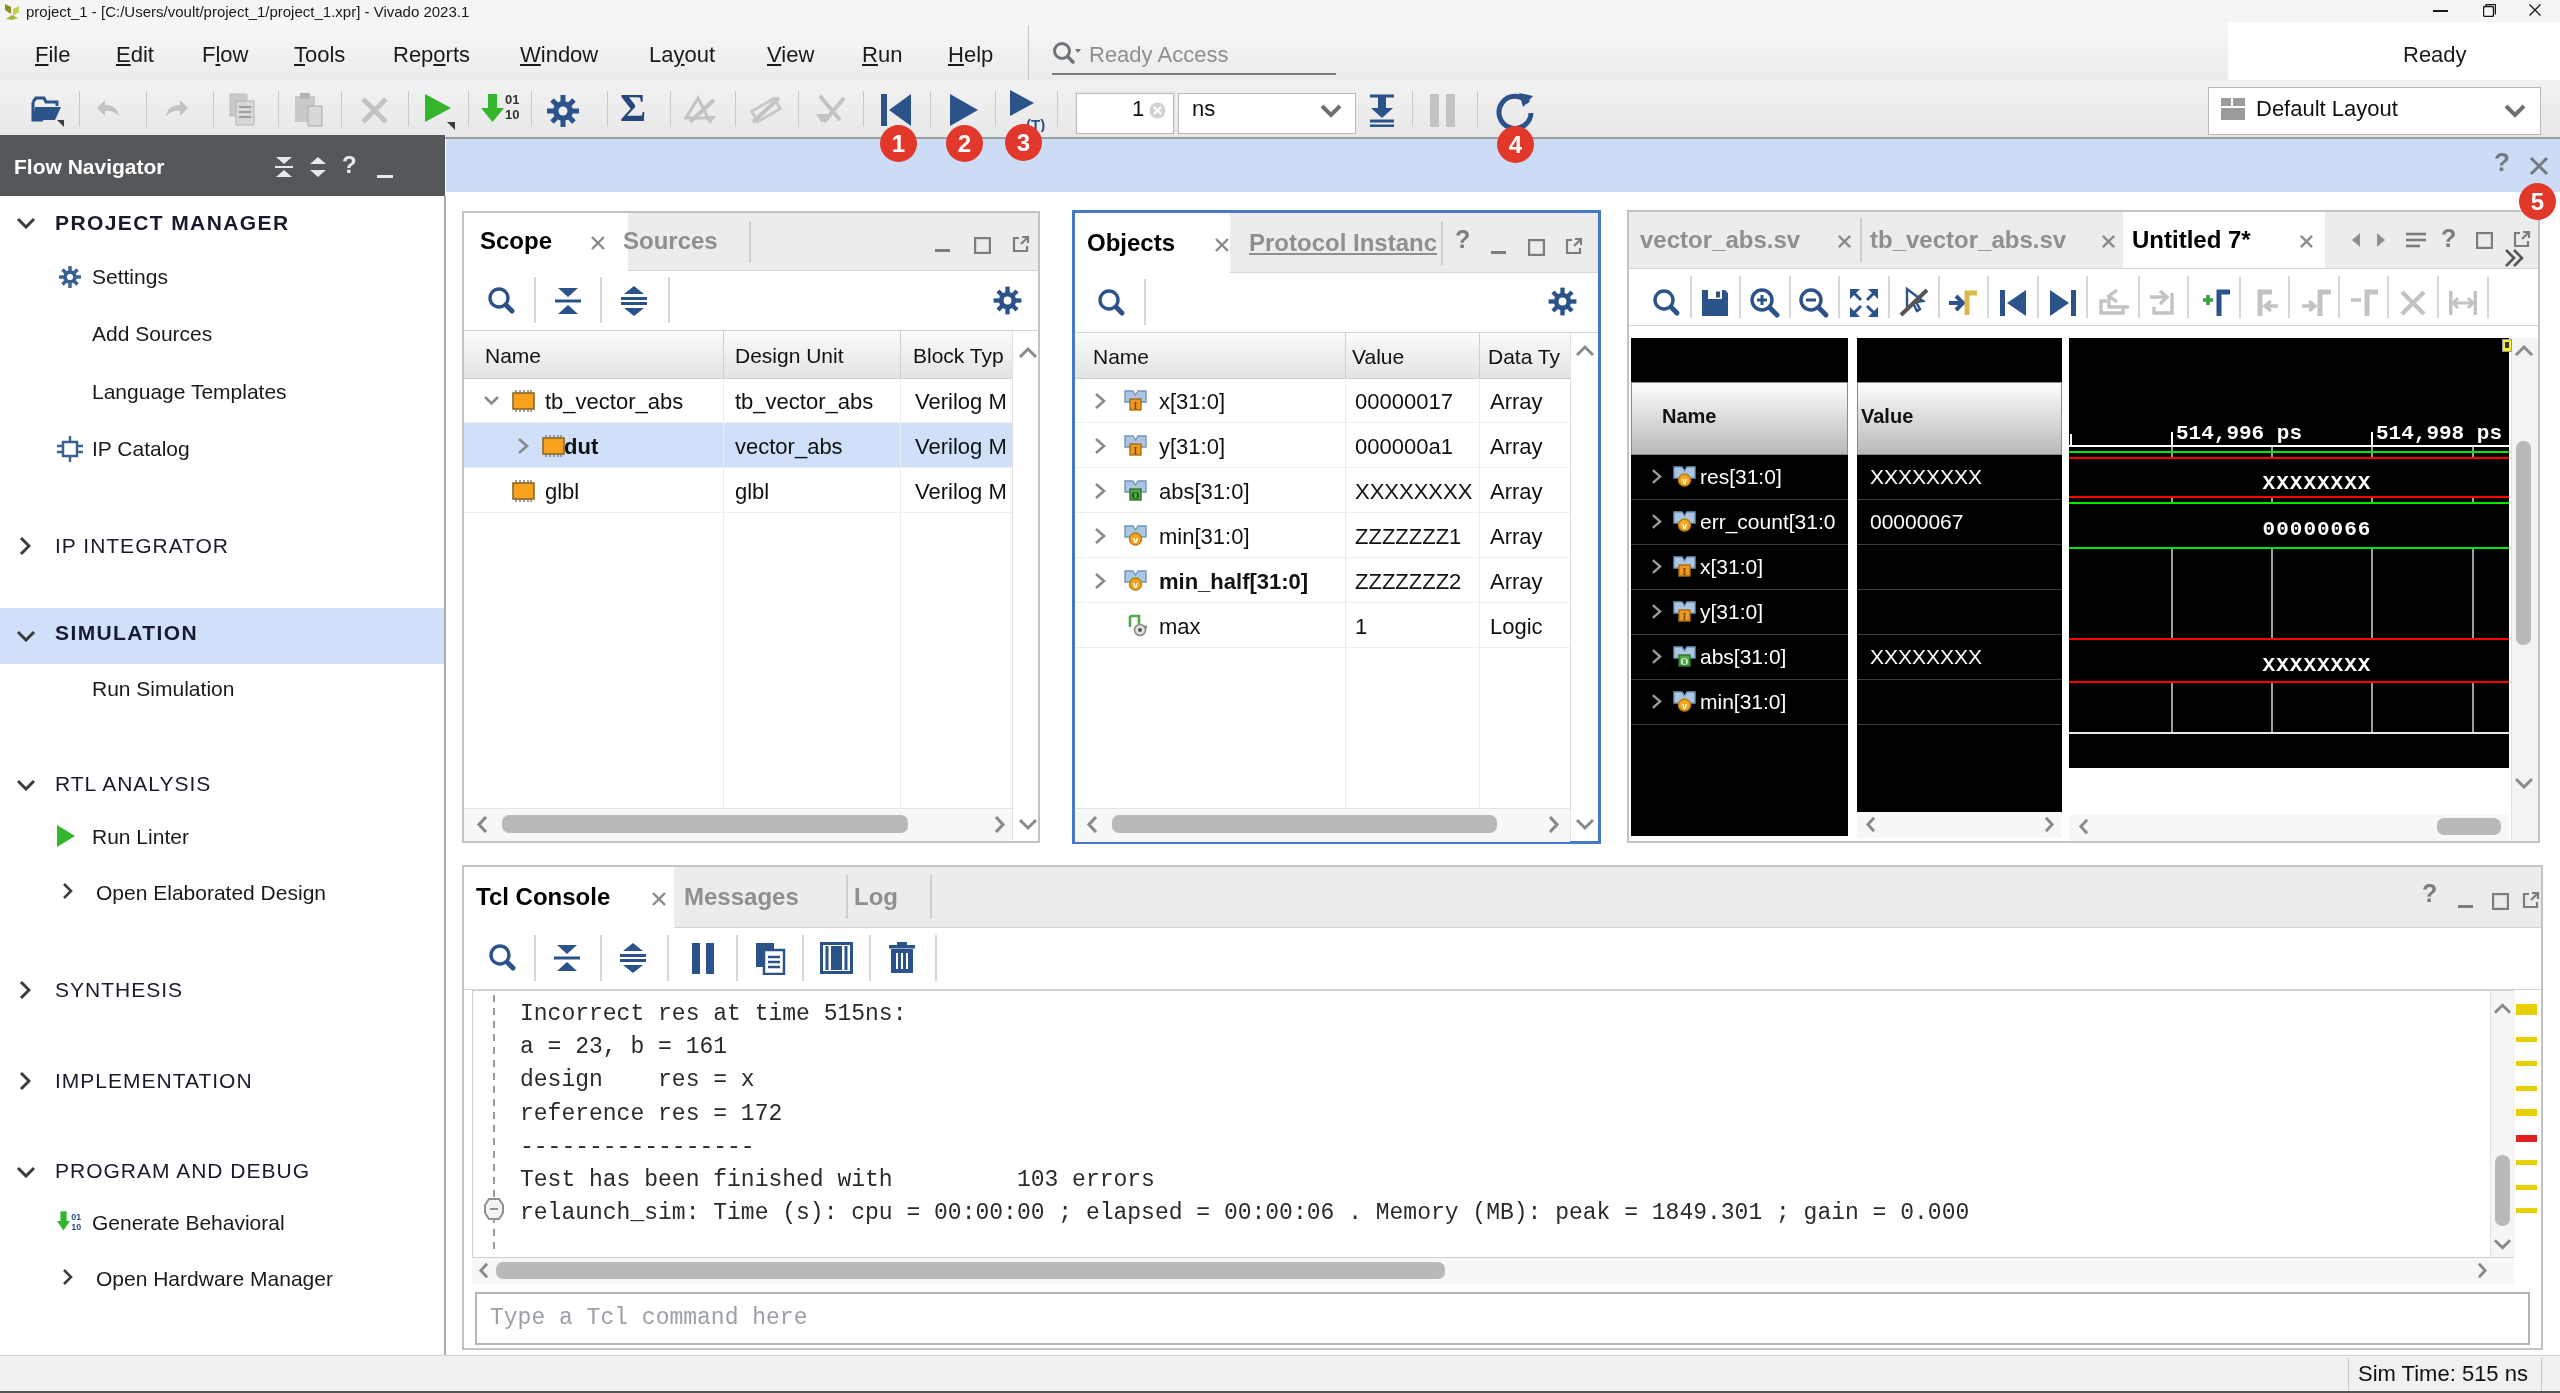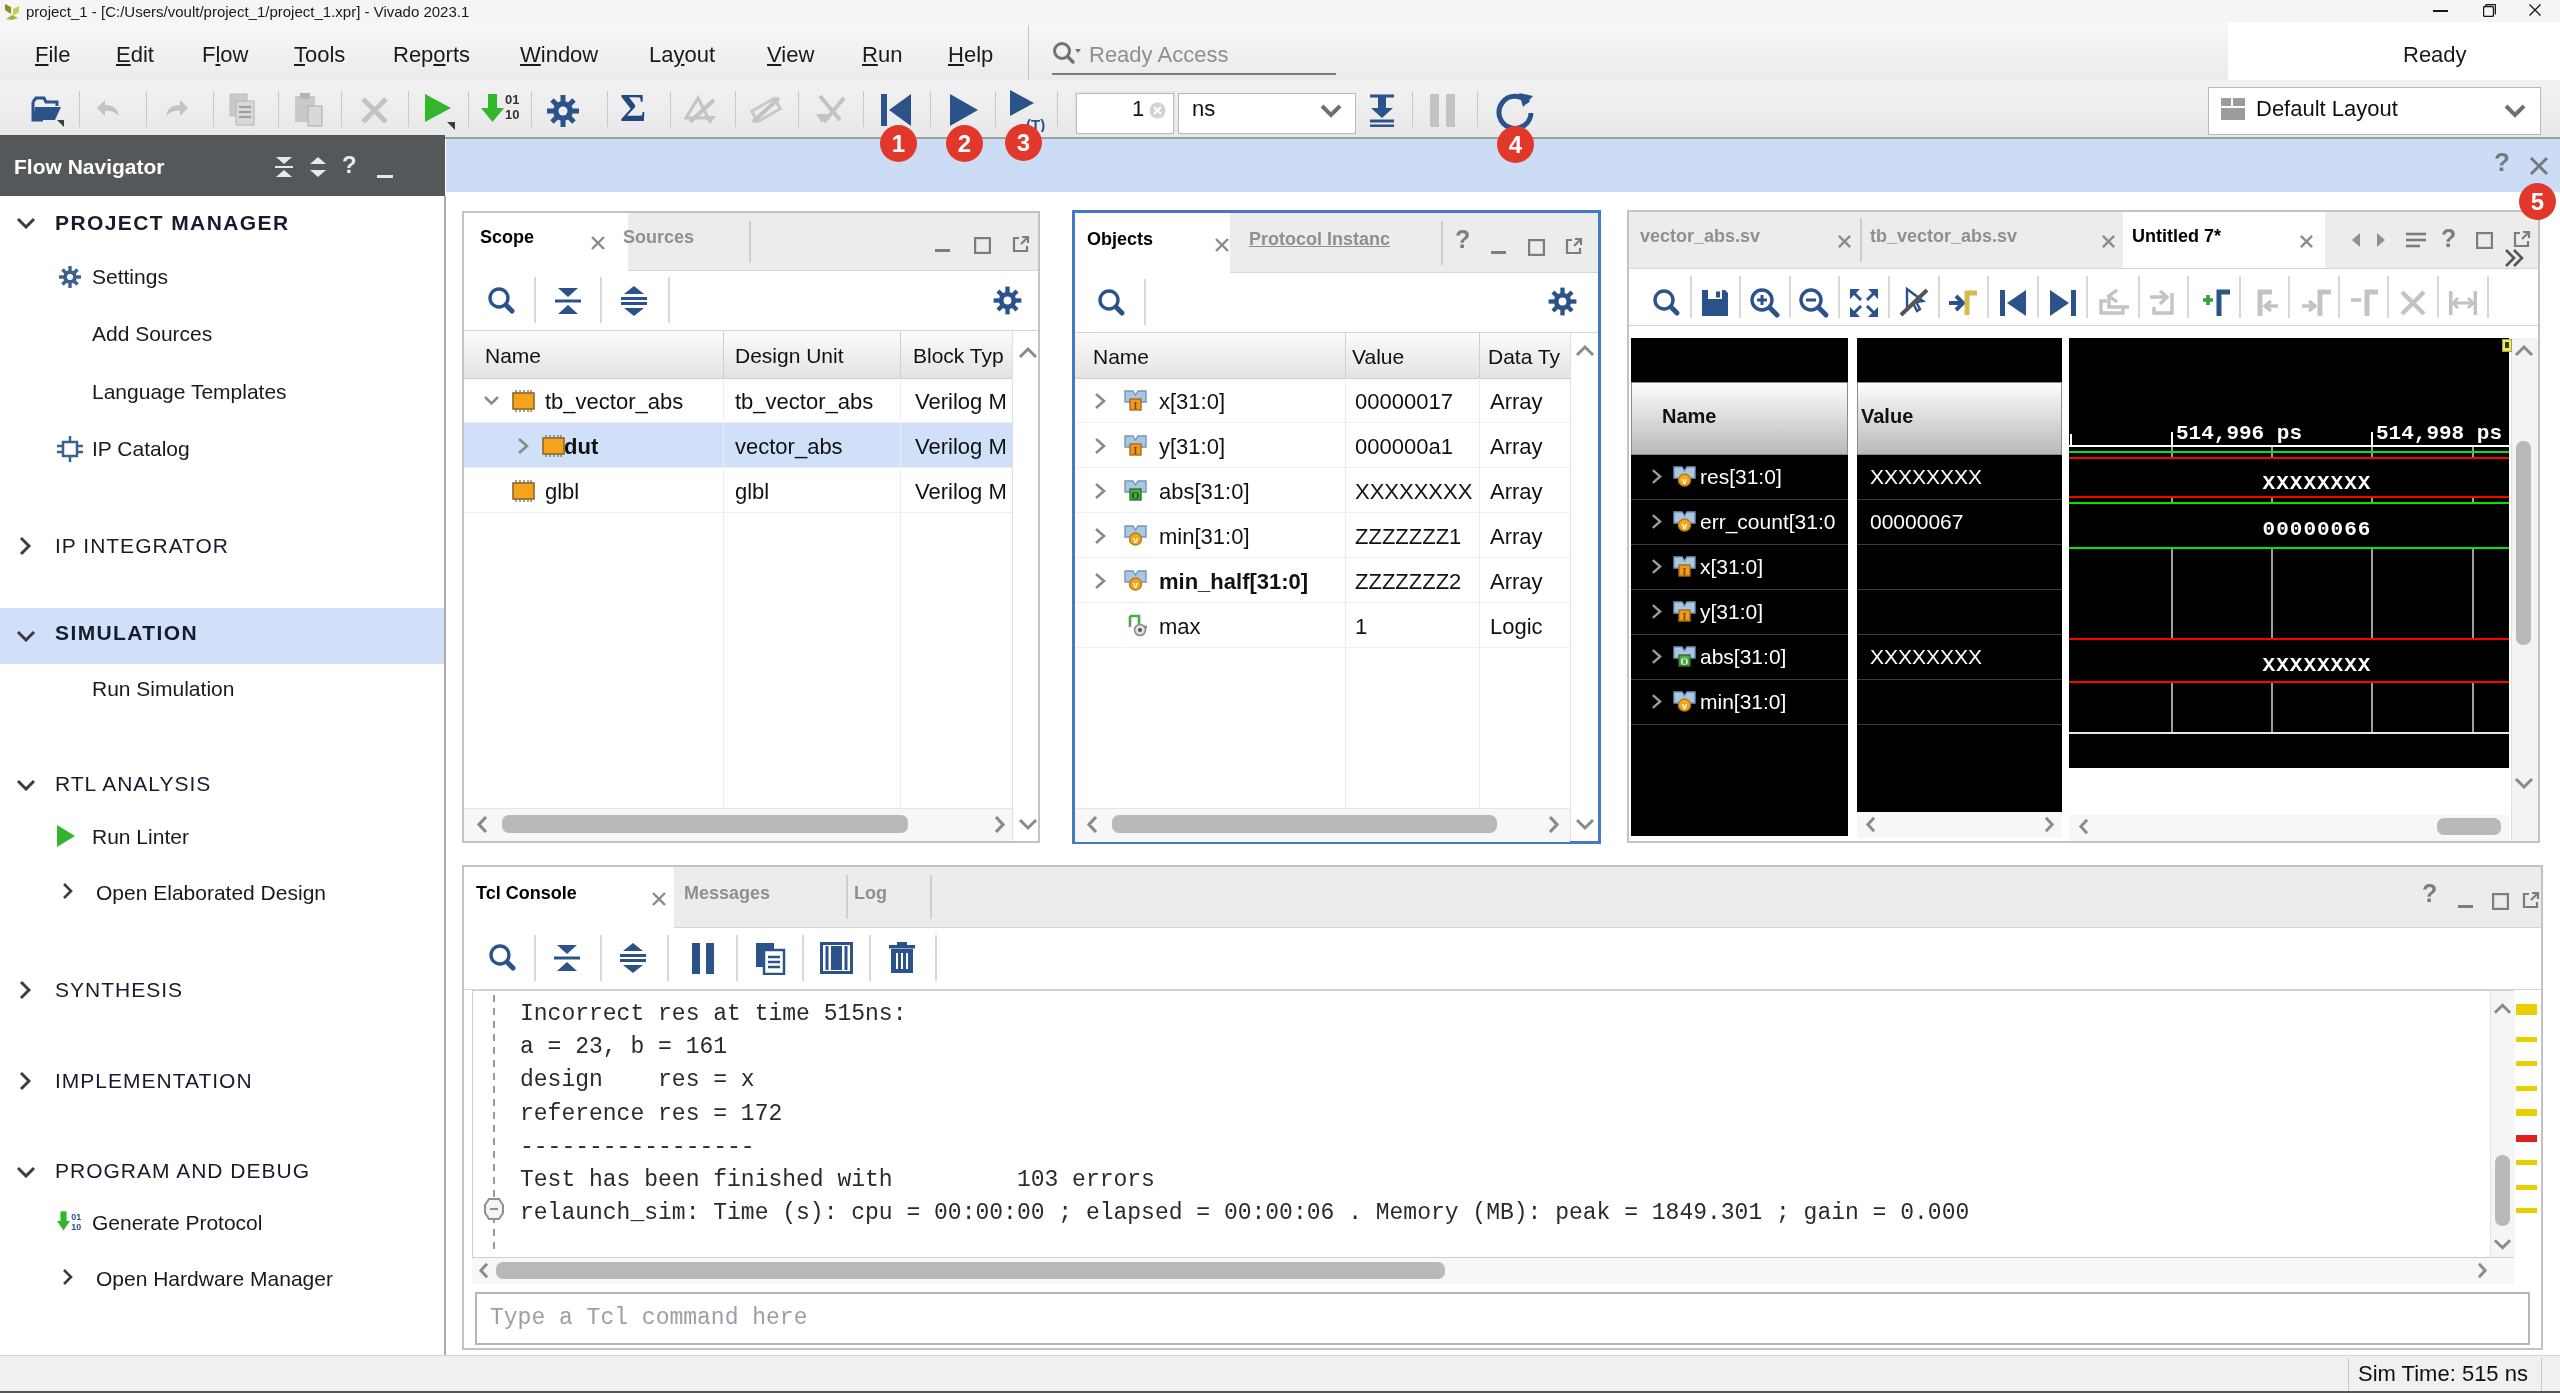--- a/index.html
+++ b/index.html
@@ -16,21 +16,21 @@
 #navheader{left:0;top:135px;width:445px;height:61px;background:#55585a;}
 #navbody{left:0;top:196px;width:444px;height:1159px;background:#fff;border-right:2px solid #aaa;}
 .navsec{font-size:21px;color:#181a2e;letter-spacing:1px;}
 .navitem{font-size:21px;color:#1a1a1a;}
 
 #simband{left:446px;top:139px;width:2114px;height:53px;background:#ccdcf5;}
 
 .panel{background:#fff;border:2px solid #c3c3c3;}
 .tabact{background:#fff;}
 .tabstrip{background:#ececec;border-bottom:1px solid #d5d5d5;}
-.tabtxt{font-weight:bold;font-size:18px;}
+.tabtxt{font-weight:bold;font-size:24px;}
 .gray{color:#8f8f8f;}
 .hdr{background:linear-gradient(#fbfbfb,#e3e3e3);}
 .hdrtxt{font-size:21px;color:#111;}
 .row{font-size:22px;color:#111;}
 .sep{background:#d8d8d8;}
 .scrtrack{background:#f7f7f7;}
 .thumb{background:#b9b9b9;border-radius:7px;}
 .mono{font-family:"Liberation Mono",monospace;}
 
 .wavetxt{font-family:"Liberation Mono",monospace;color:#fff;font-size:21px;font-weight:bold;letter-spacing:1px;}
@@ -305,21 +305,21 @@
   <svg class="ab" style="left:16px;top:970px" width="20" height="12" viewBox="0 0 20 12">
       <path d="M2 2 L10 10 L18 2" fill="none" stroke="#3c3c3c" stroke-width="3"></path>
     </svg>
   <div class="ab txt navsec" style="left:55px;top:963px;">PROGRAM AND DEBUG</div>
   <svg class="ab" style="left:57px;top:1014px" width="26" height="26" viewBox="0 0 38 38">
     <rect x="5" y="2" width="9" height="16" fill="#33b52c"></rect>
     <path d="M0 16 L19 16 L9.5 30 Z" fill="#33b52c"></path>
     <text x="21" y="14" font-size="13" font-weight="bold" fill="#2b538a" font-family="Liberation Sans">01</text>
     <text x="21" y="29" font-size="13" font-weight="bold" fill="#2b538a" font-family="Liberation Sans">10</text>
   </svg>
-  <div class="ab txt navitem" style="left:92px;top:1015px;">Generate Protocol</div>
+  <div class="ab txt navitem" style="left:92px;top:1015px;">Generate Behavioral</div>
   <svg class="ab" style="left:62px;top:1072px" width="11" height="18" viewBox="0 0 11 18">
       <path d="M2 2 L9 9 L2 16" fill="none" stroke="#3c3c3c" stroke-width="2.6"></path>
     </svg>
   <div class="ab txt navitem" style="left:96px;top:1071px;">Open Hardware Manager</div>
 </div>
 <div class="ab" id="simband">
   <div class="ab txt" style="left:2048px;top:8px;font-size:26px;font-weight:bold;color:#74797e;">?</div>
   <svg class="ab" style="left:2083px;top:17px" width="20" height="20" viewBox="0 0 20 20">
     <path d="M2 2 L18 18 M18 2 L2 18" stroke="#74797e" stroke-width="3"></path>
   </svg>

